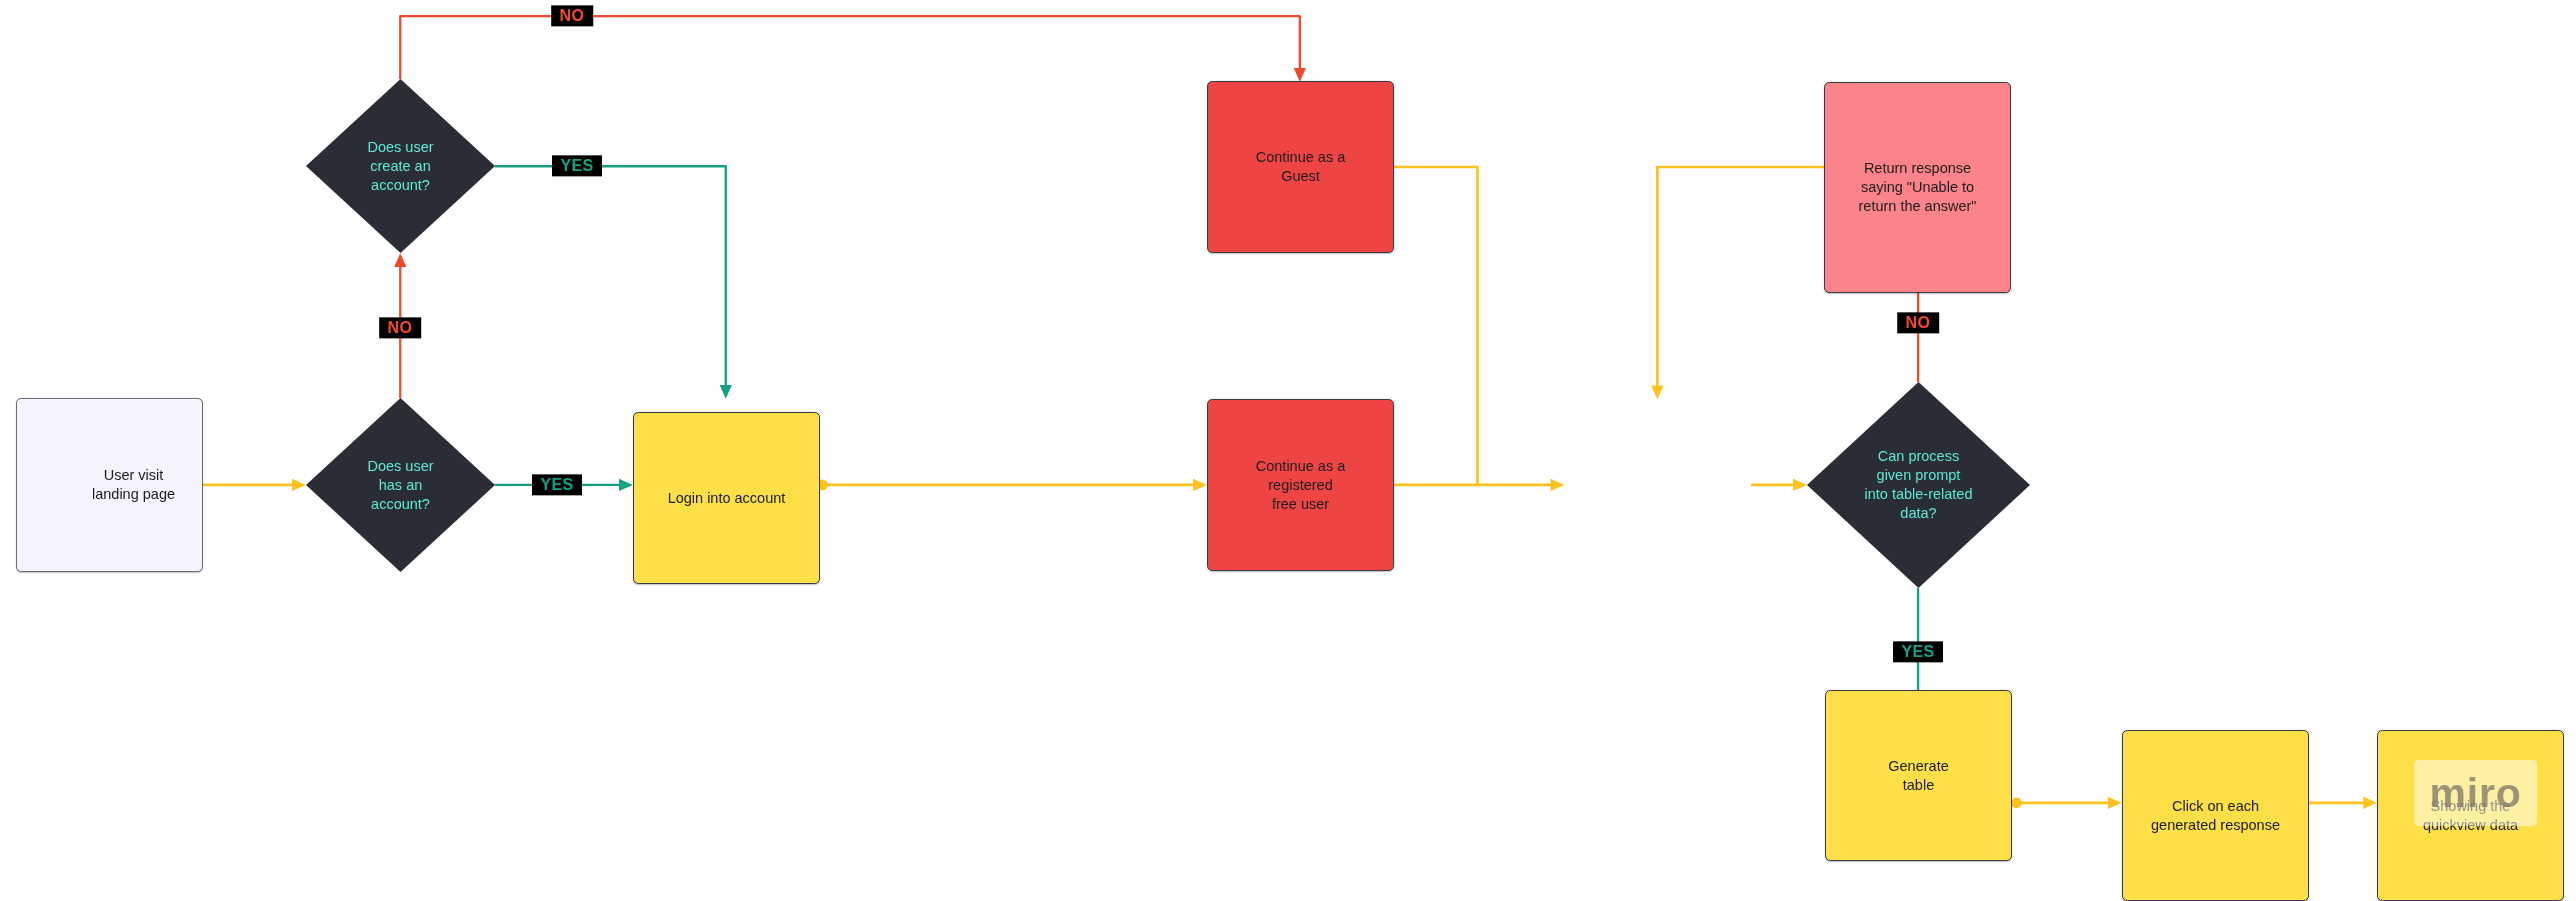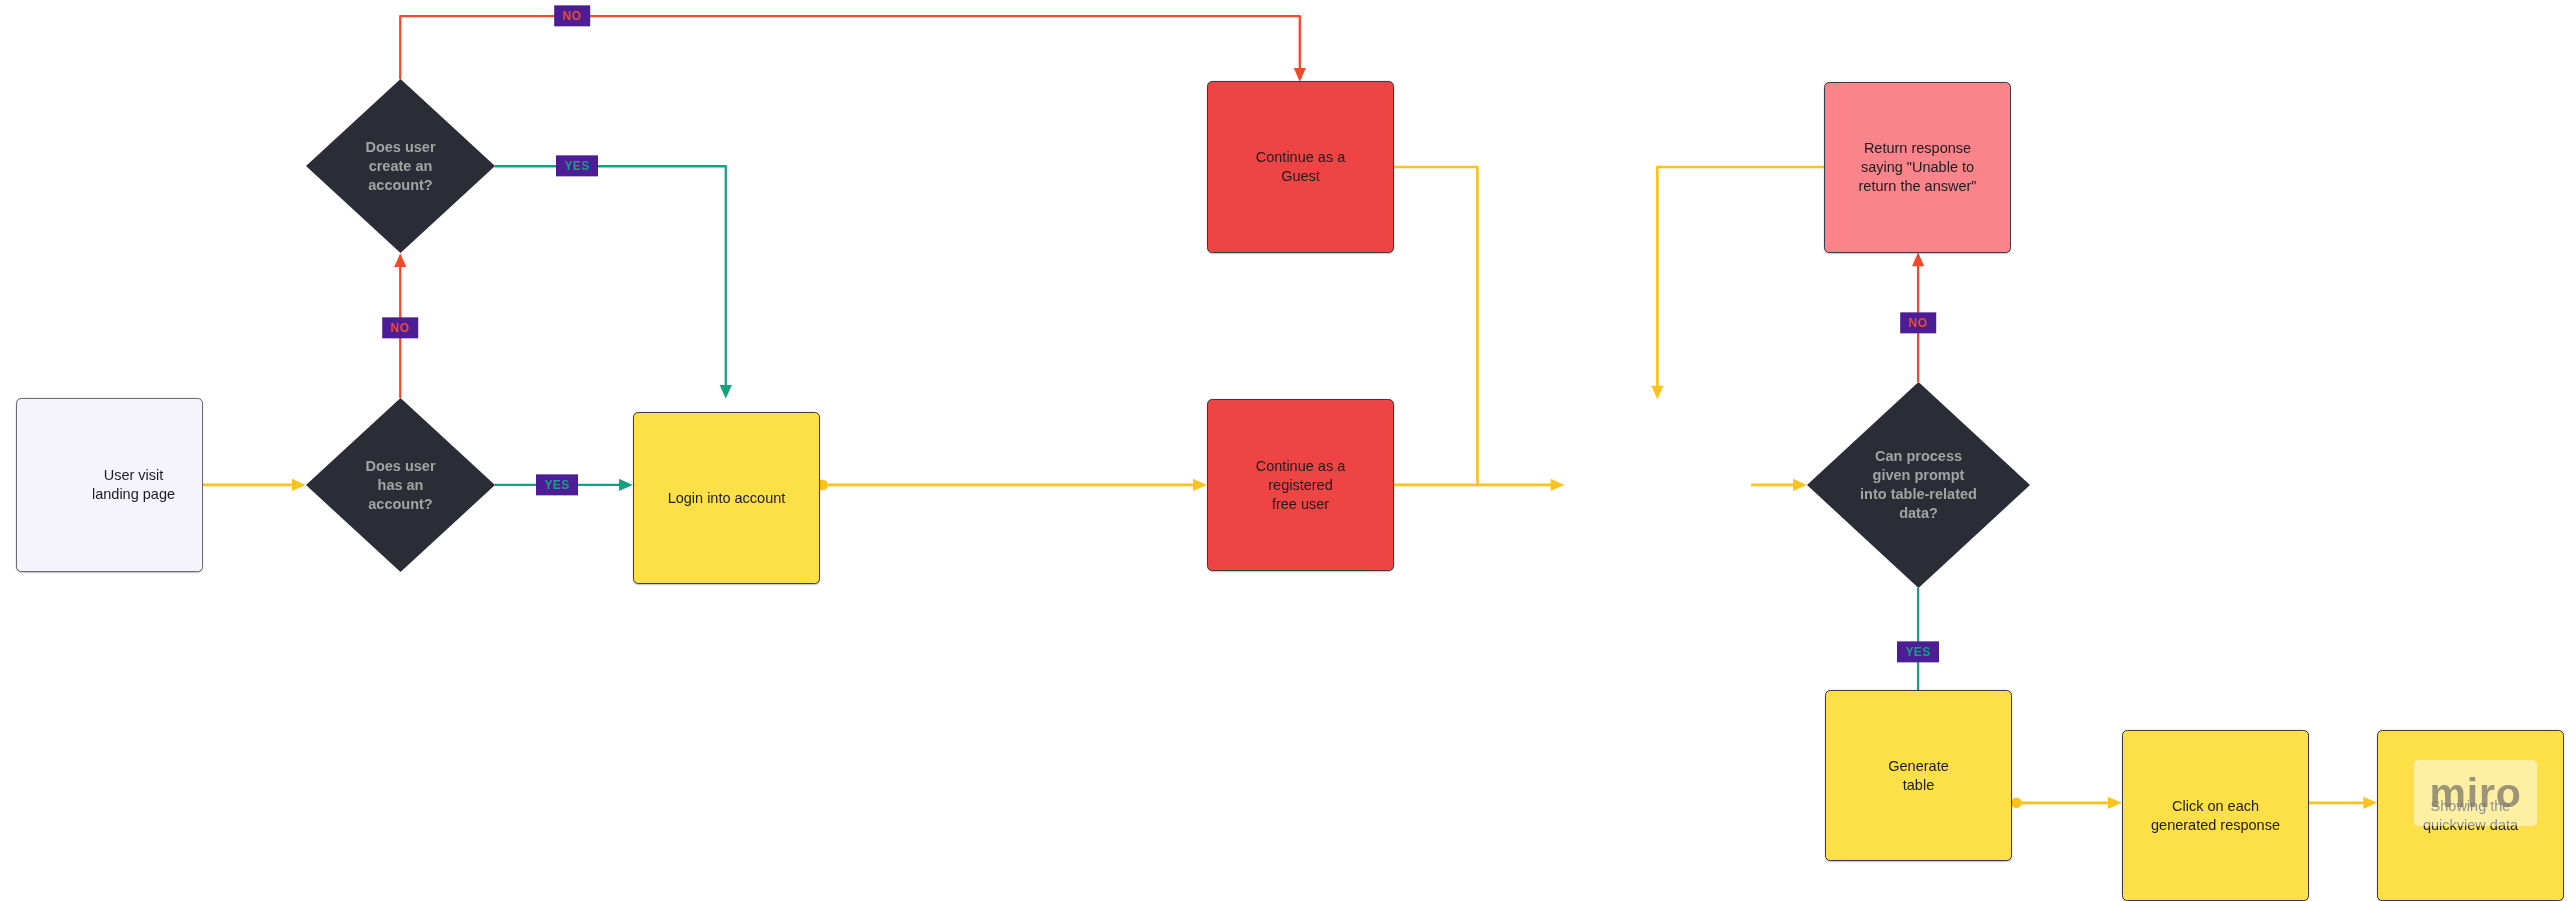--- a/index.html
+++ b/index.html
@@ -37,27 +37,27 @@
   }
   .box.yellow   { background: #fde047; margin-top: 13px; }
   .box.purple   { background: #ef4444; }
   .box.salmon   { background: #fb838a; }
   .box.lavender { background: #f5f3fc; border-color: #6a6a75; }
   .diamond {
     background: #2b2d36;
     clip-path: polygon(50% 0%, 100% 50%, 50% 100%, 0% 50%);
     border: none;
   }
-  .diamond .node-label { color: #a3a3a3; font-weight: bold; }
+  .diamond .node-label { color: #5eead4; }
   .edge-label {
     position: absolute;
     transform: translate(-50%, -50%);
-    background: #4c1d95;
+    background: #000000;
     padding: 1.5px 8.4px;
-    font-size: 12px;
+    font-size: 16px;
     font-weight: 600;
     letter-spacing: 0.4px;
     line-height: 18.3px;
     white-space: nowrap;
   }
   .edge-label.teal { color: #12a282; }
   .edge-label.red  { color: #f2492b; }
   .watermark {
     position: absolute;
     left: 2414px; top: 760px;
@@ -188,21 +188,21 @@
   </div>
 
 
   <div class="node diamond" style="left:1807px; top:382px; width:223px; height:206px;">
     <span class="node-label">Can process
 given prompt
 into table-related
 data?</span>
   </div>
 
-  <div class="node box salmon" style="left:1824px; top:82px; width:187px; height:171px;">
+  <div class="node box salmon" style="left:1824px; top:82px; width:187px; height:211px;">
     <span class="node-label">Return response
 saying "Unable to
 return the answer"</span>
   </div>
 
   <div class="node box yellow" style="left:1825px; top:677px; width:187px; height:171px;">
     <span class="node-label">Generate
 table</span>
   </div>
 

